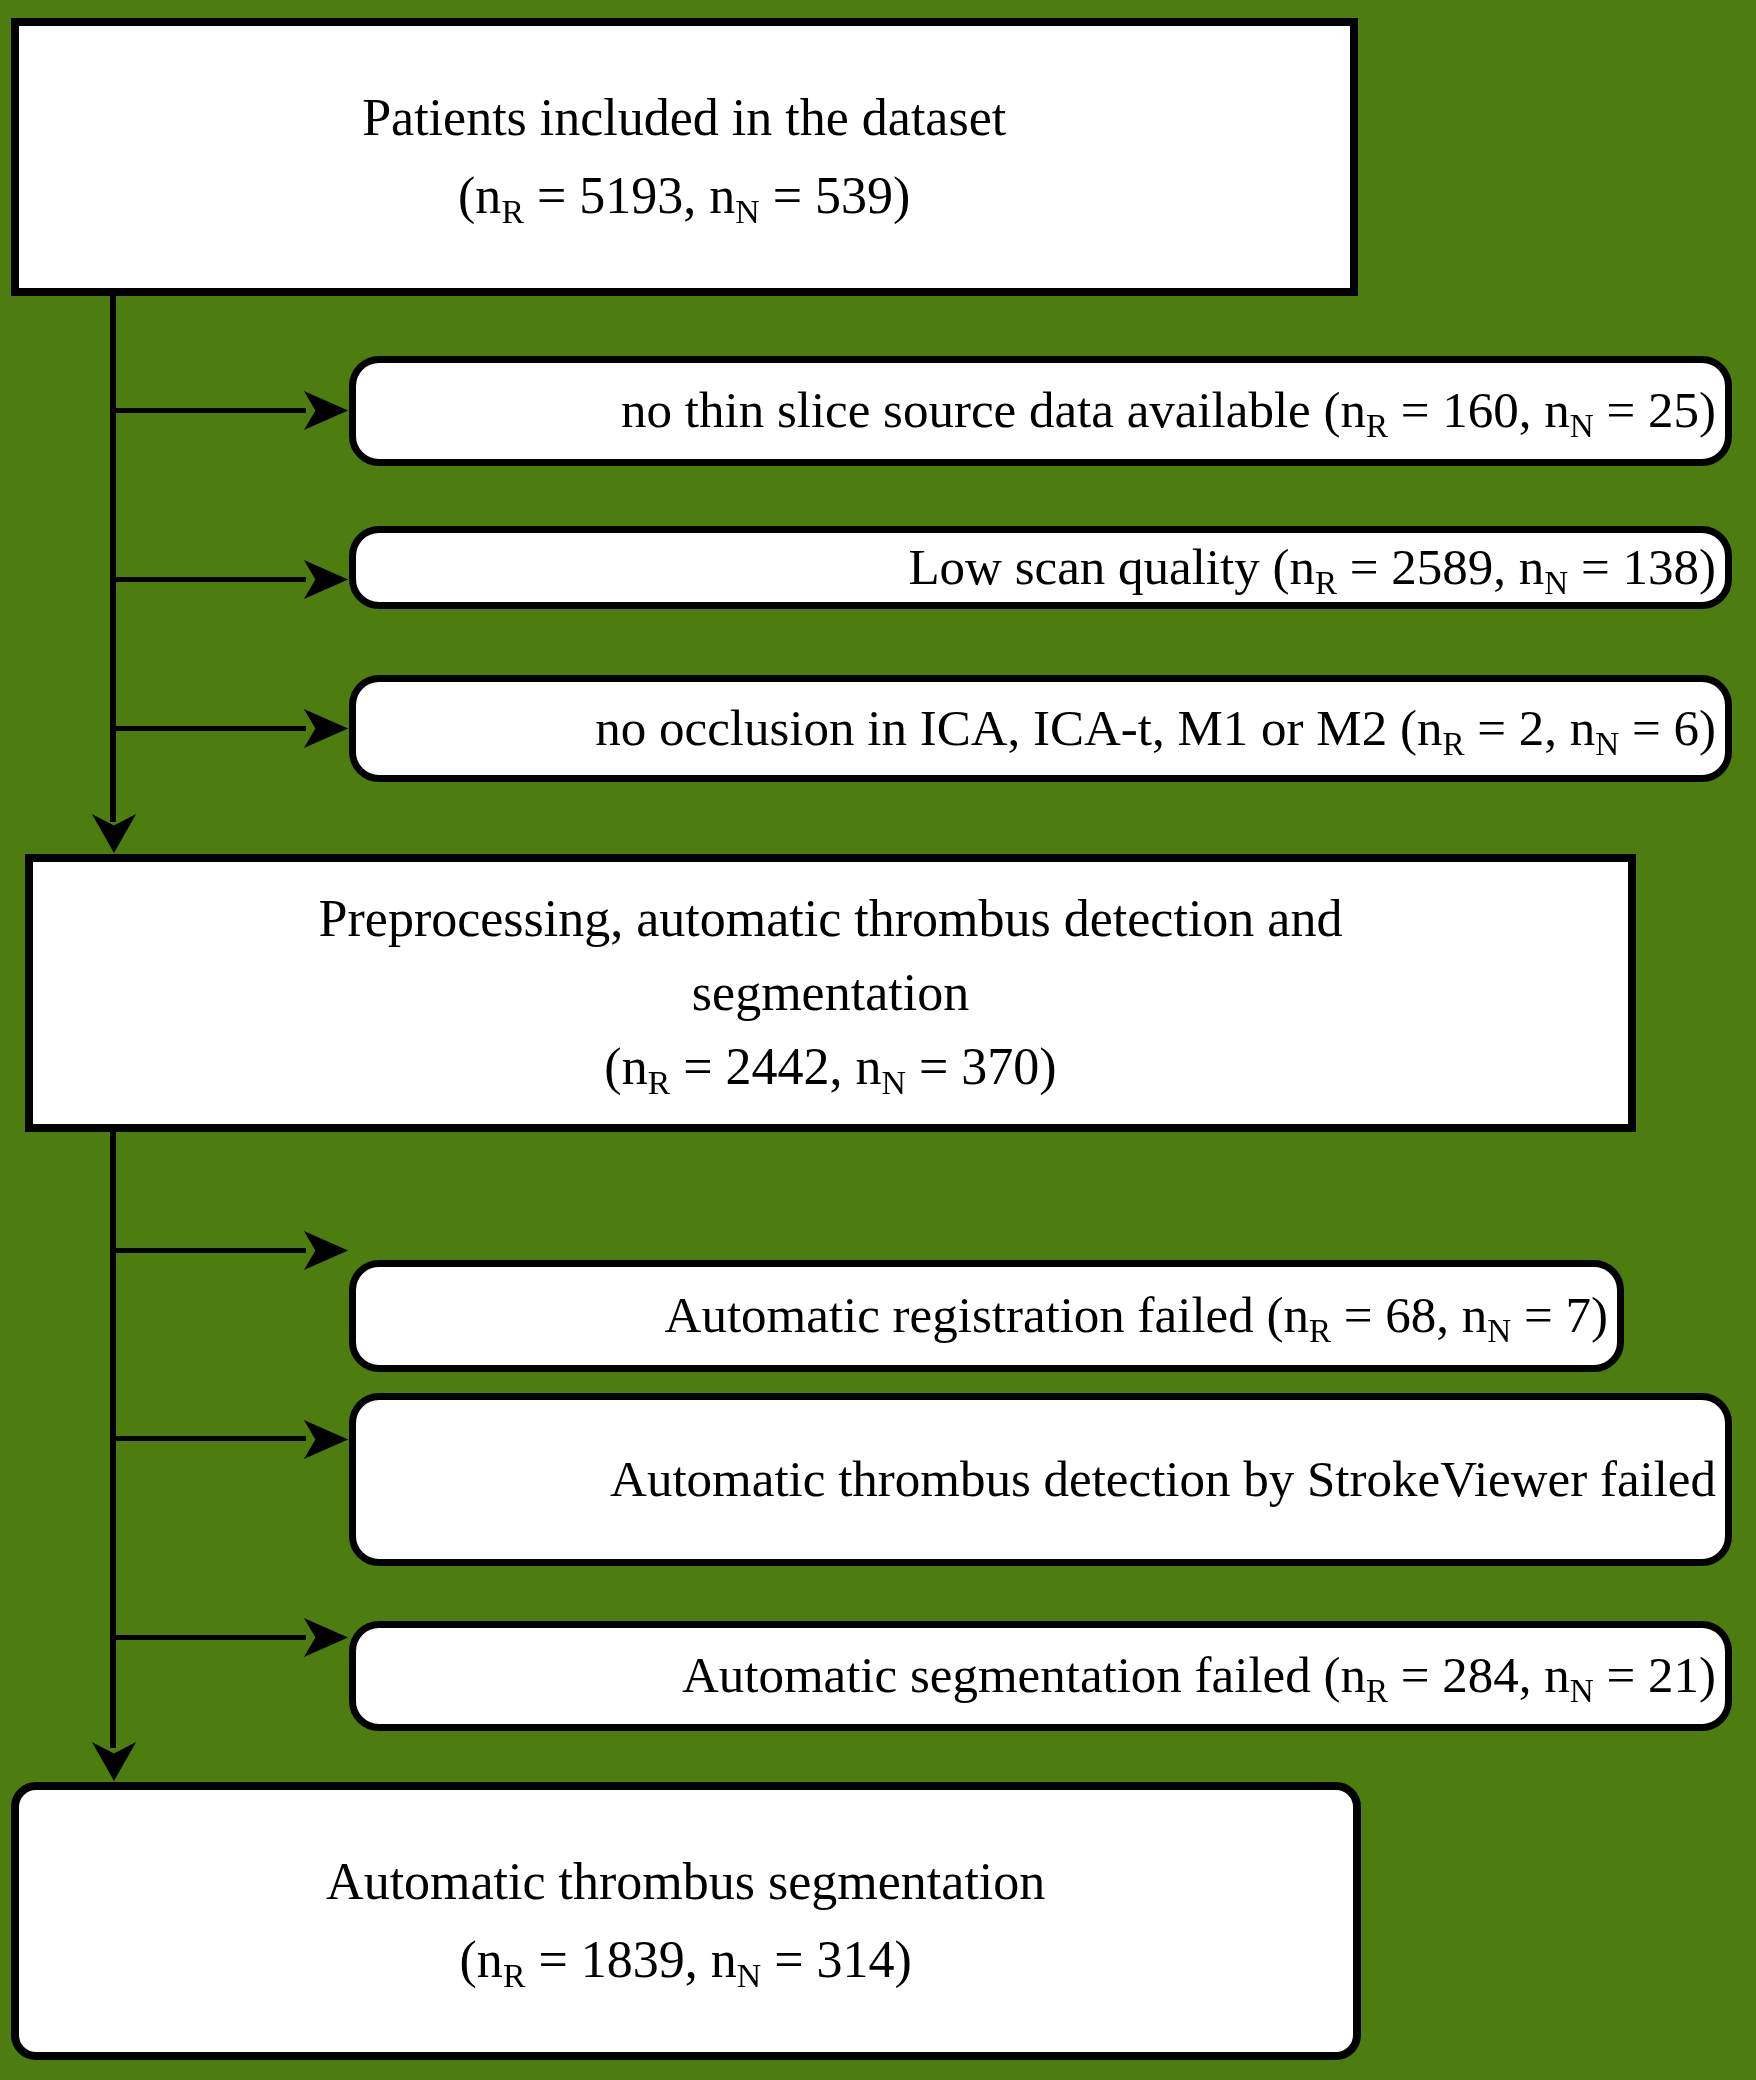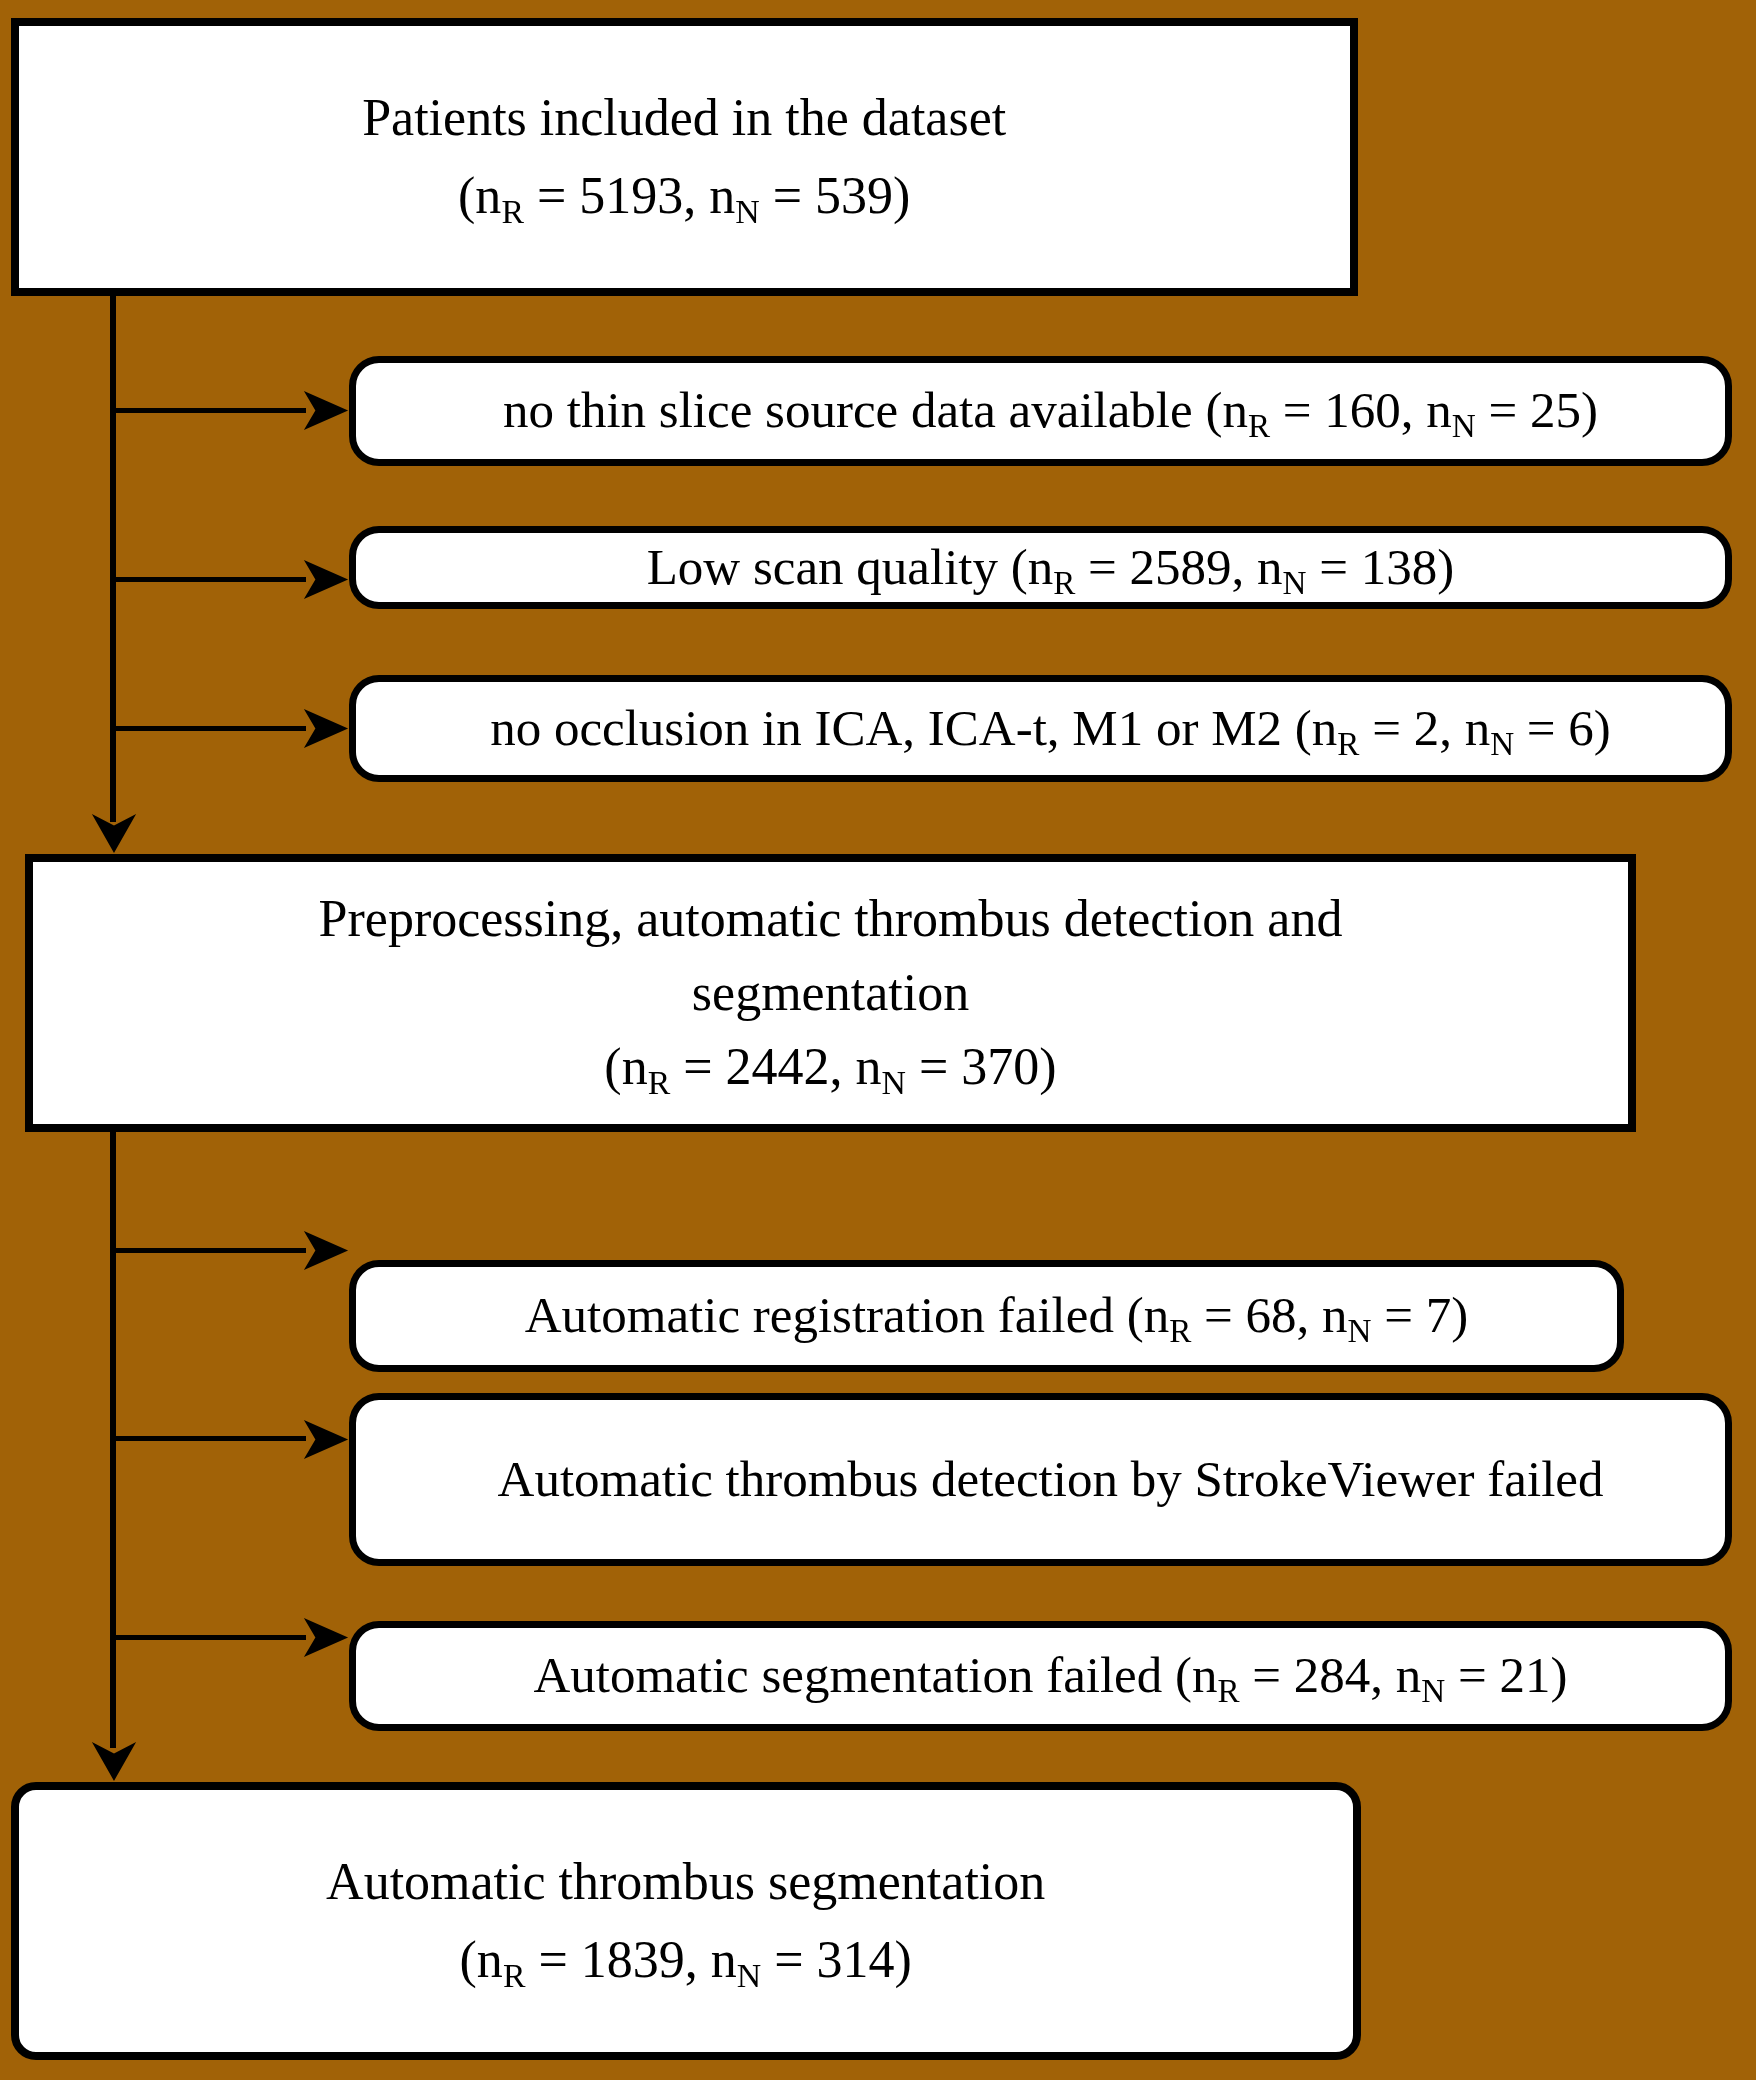--- a/index.html
+++ b/index.html
@@ -4,42 +4,42 @@
 <style>
   html, body {
     margin: 0;
     padding: 0;
     background: #ffffff;
   }
   .canvas {
     position: relative;
     width: 1756px;
     height: 2081px;
-    background: #a16207;
+    background: #4d7c0f;
     font-family: "Liberation Serif", "DejaVu Serif", serif;
     color: #000000;
   }
   .node {
     position: absolute;
     box-sizing: border-box;
     background: #ffffff;
     display: flex;
     flex-direction: column;
     justify-content: center;
   }
   .process {
     border: 8px solid #000000;
     text-align: center;
     font-size: 52px;
     line-height: 1.5;
   }
   .exclusion {
     border: 7.1px solid #000000;
     border-radius: 30px;
-    text-align: center;
+    text-align: right;
     font-size: 51px;
     line-height: 1.25;
     padding-left: 29px;
     padding-right: 9px;
   }
   .line-text { white-space: nowrap; }
   .exclusion .line-text { white-space: normal; }
   sub {
     font-size: 0.65em;
     line-height: 0;

